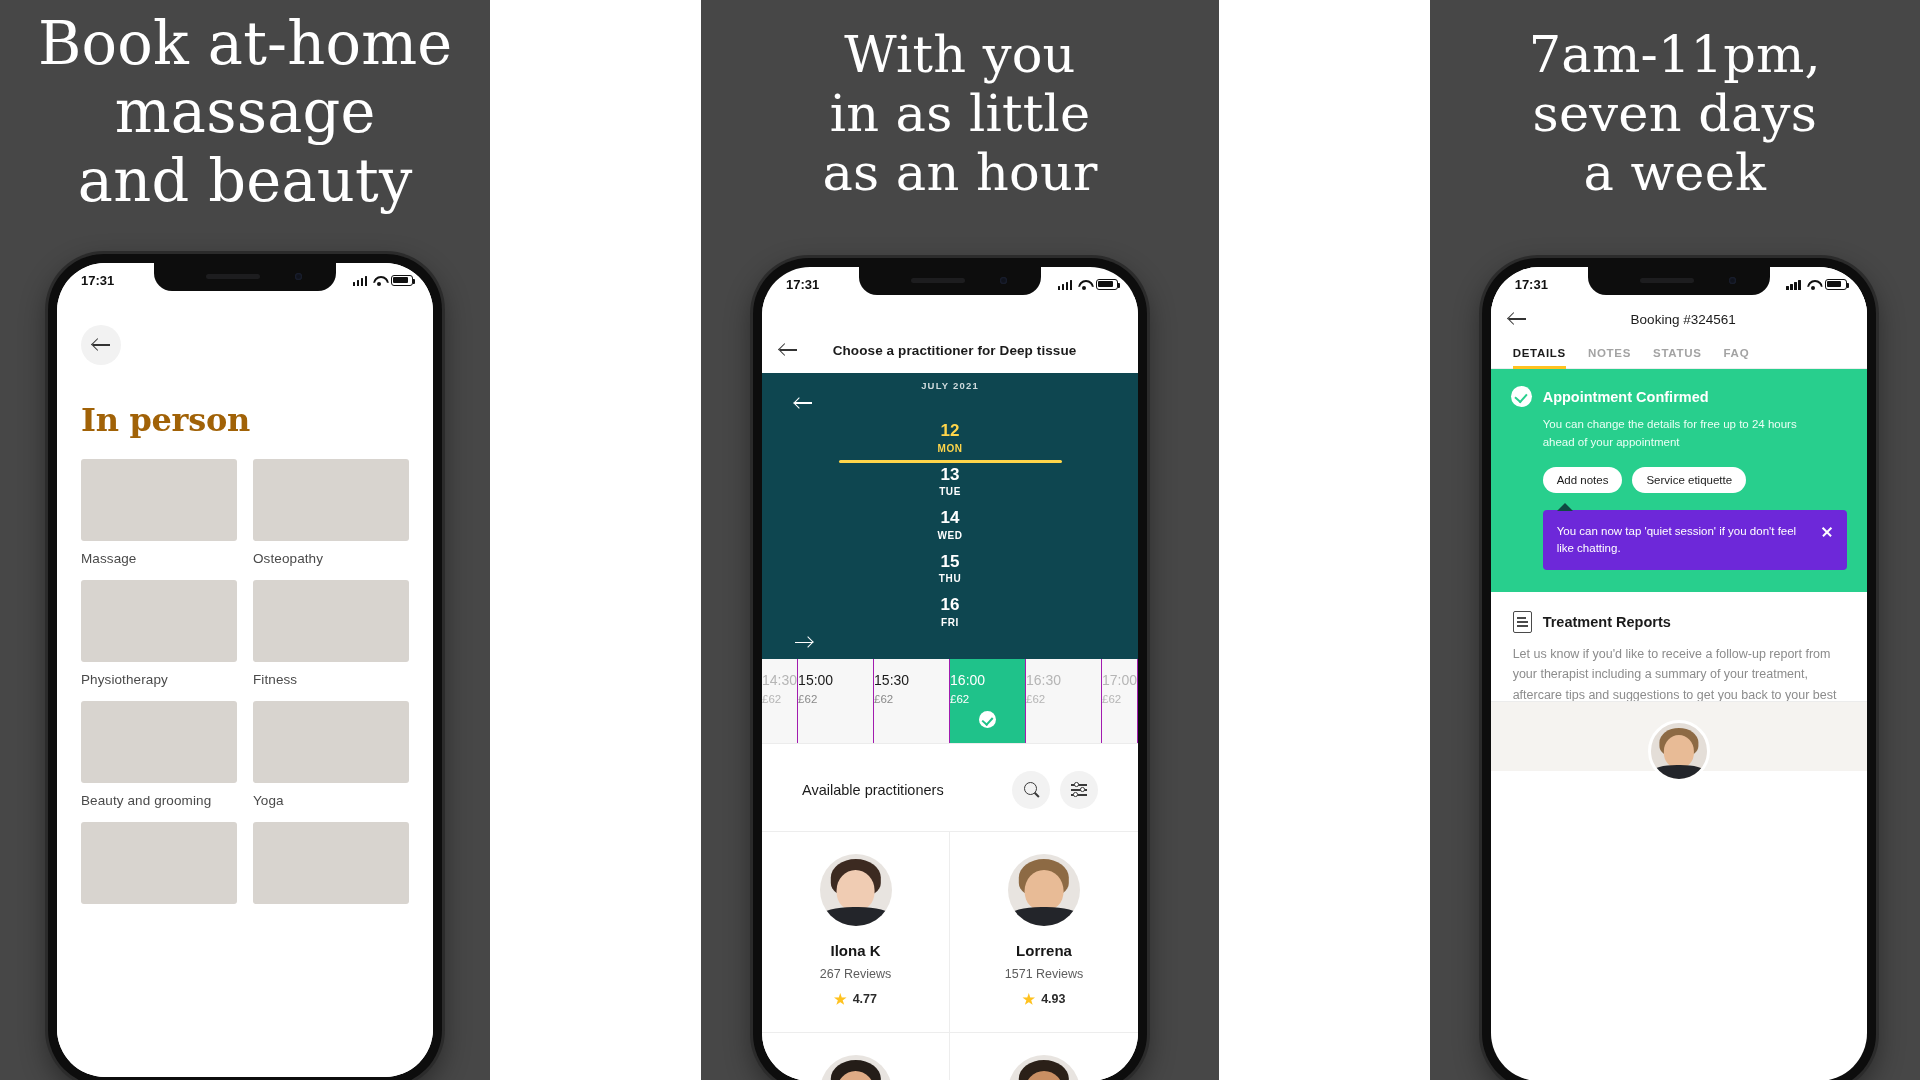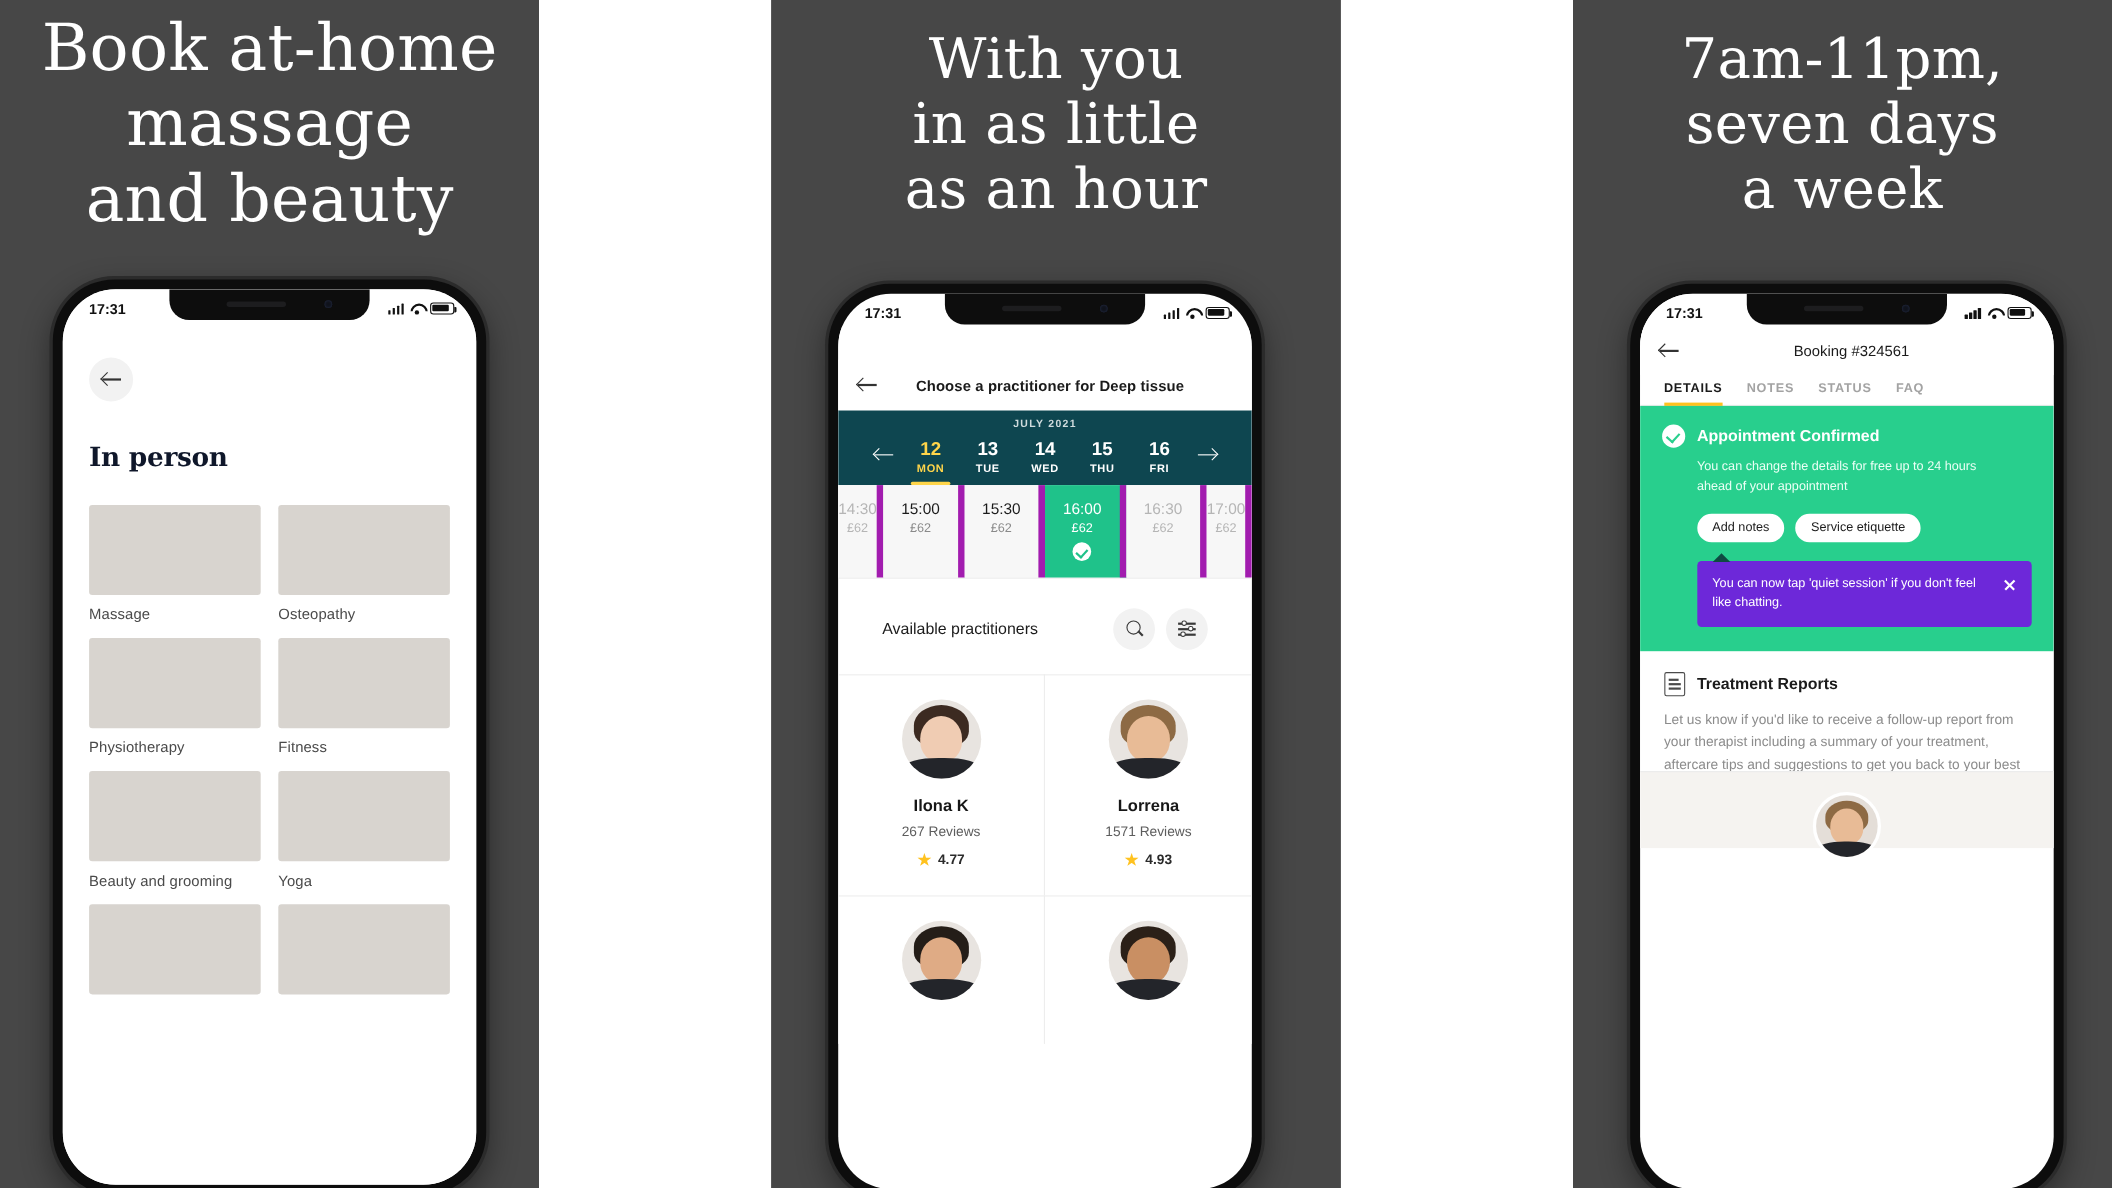--- a/index.html
+++ b/index.html
@@ -110,21 +110,21 @@
   .arrow-left::before {
     content:""; position:absolute; left:0; top:6px; width:17px; height:1.6px; background:#333;
   }
   .arrow-left::after {
     content:""; position:absolute; left:0; top:2.3px; width:8px; height:8px;
     border-left:1.6px solid #333; border-bottom:1.6px solid #333; transform: rotate(45deg);
   }
   .s1 .title {
     position: absolute; left: 24px; top: 138px;
     font-family: "DejaVu Serif", "Liberation Serif", serif;
-    font-weight: 700; font-size: 24px; color: #0f172a; letter-spacing: -0.3px;
+    font-weight: 700; font-size: 32px; color: #a16207; letter-spacing: -0.3px;
   }
   .s1 .grid {
     position: absolute; left: 24px; top: 196px; right: 24px;
     display: grid; grid-template-columns: 1fr 1fr; column-gap: 16px; row-gap: 14px;
   }
   .tile { }
   .tile .thumb {
     width: 100%; height: 82px; border-radius: 3px; overflow: hidden; position: relative;
     background: #d8d4cf;
   }
@@ -167,21 +167,21 @@
     letter-spacing: .1px; margin-left: -8px;
   }
   .cal {
     background: #0e4650; color: #fff; padding: 7px 0 0;
   }
   .cal .month {
     text-align: center; font-size: 9.5px; letter-spacing: 1.2px; color: #cfdbdd; font-weight: 700;
     padding-bottom: 6px;
   }
   .cal .days {
-    display: flex; align-items: stretch; padding: 0 24px 0;
+    display: flex; align-items: stretch; padding: 0 24px 0; flex-direction: column;
   }
   .cal .nav-a {
     width: 34px; display: flex; align-items: center; justify-content: center; padding-bottom: 10px;
   }
   .arrow-w { width: 17px; height: 12px; position: relative; }
   .arrow-w::before { content:""; position:absolute; left:0; top:5px; width:17px; height:1.5px; background:#fff; }
   .arrow-w::after { content:""; position:absolute; left:0; top:1.5px; width:7px; height:7px;
     border-left:1.5px solid #fff; border-bottom:1.5px solid #fff; transform: rotate(45deg); }
   .arrow-w.r::after { left:auto; right:0; border-left:none; border-bottom:1.5px solid #fff;
     border-right:1.5px solid #fff; transform: rotate(-45deg); }
@@ -190,22 +190,22 @@
   }
   .daycol .n { font-size: 17px; font-weight: 700; line-height: 1.15; }
   .daycol .d { font-size: 10px; font-weight: 700; letter-spacing: .6px; margin-top: 2px; }
   .daycol.sel .n, .daycol.sel .d { color: #ffd54a; }
   .daycol.sel::after {
     content:""; position:absolute; left:16%; right:16%; bottom:0; height:3px; background:#ffd54a; border-radius:2px;
   }
 
   .slots { display: flex; background: #f7f7f7; border-bottom: 1px solid #ececec; }
   .slot {
-    flex: 1; text-align: center; padding: 13px 0 15px;
-    border-right: 6px solid #a21caf; position: relative; background: #f7f7f7;
+    flex: 1; text-align: left; padding: 13px 0 15px;
+    border-right: 1px solid #a21caf; position: relative; background: #f7f7f7;
   }
   .slot .tm { font-size: 14px; color: #1b1b1b; font-weight: 400; }
   .slot .pr { font-size: 11.5px; color: #8a8a8a; margin-top: 5px; }
   .slot.muted .tm, .slot.muted .pr { color: #b5b5b5; }
   .slot.active { background: #1fc28a; }
   .slot.active .tm, .slot.active .pr { color: #fff; }
   .slot .check {
     width: 17px; height: 17px; border-radius: 50%; background: #fff;
     margin: 6px auto 0; position: relative;
   }

